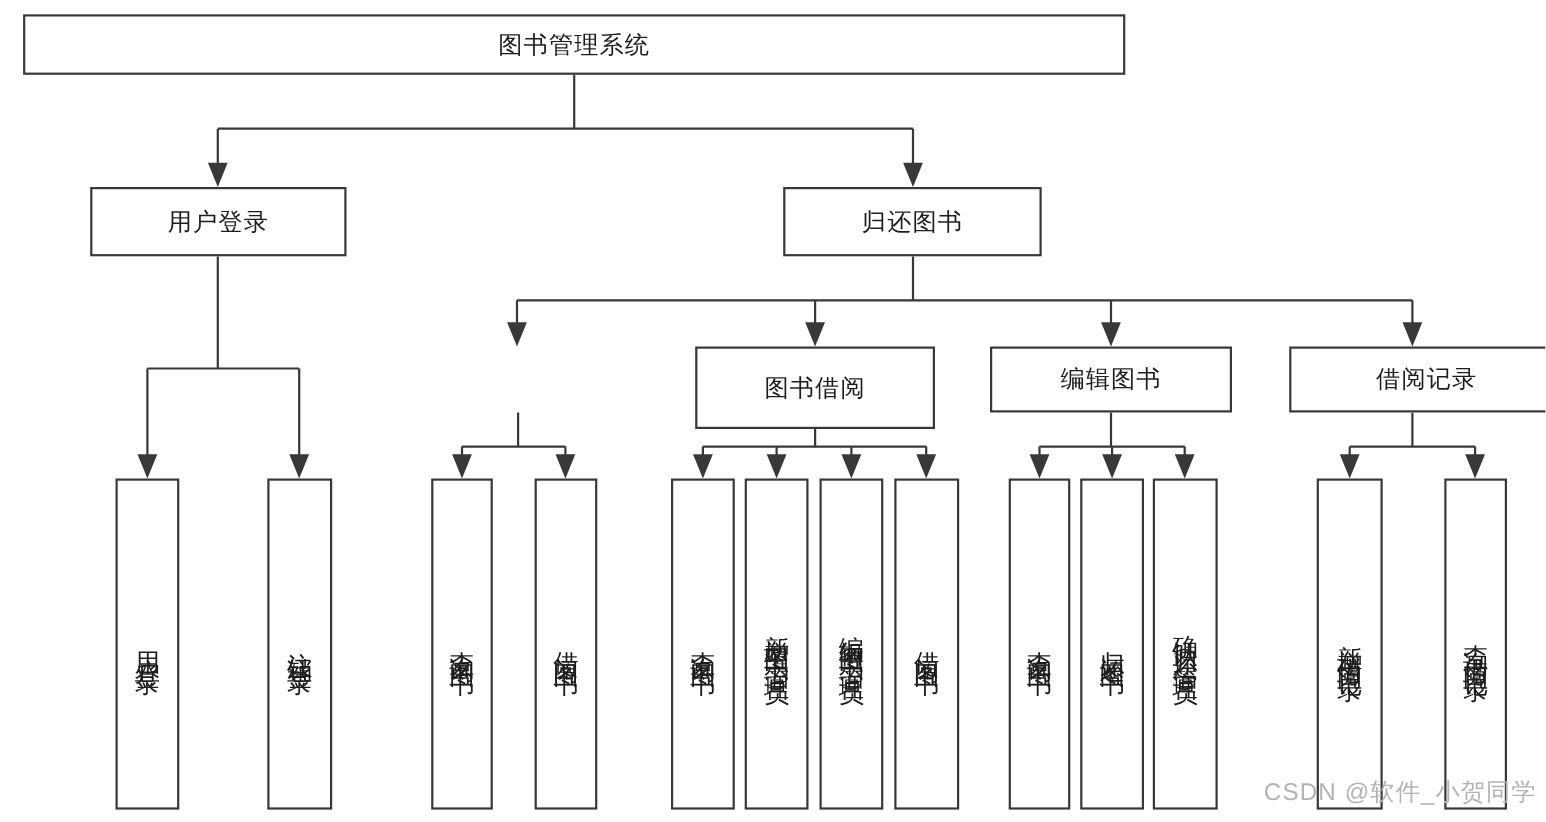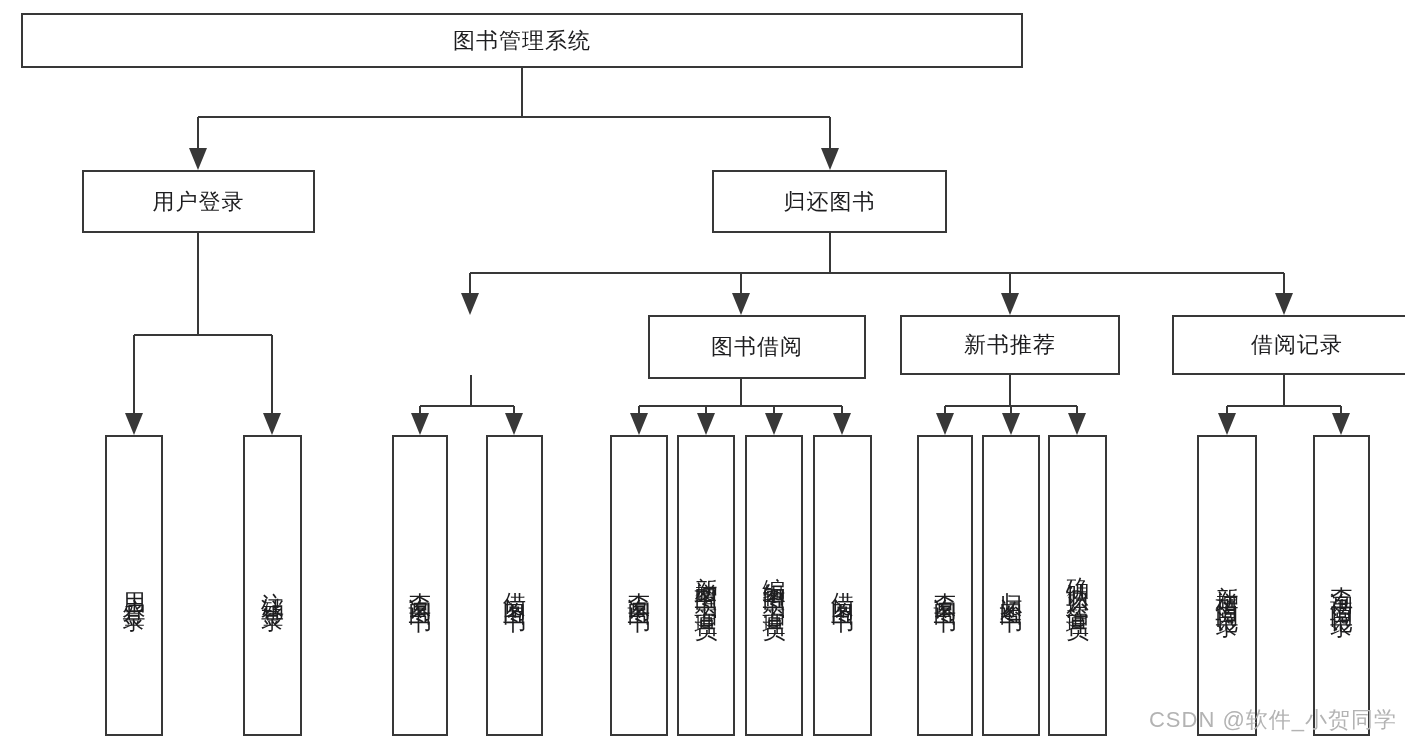--- a/index.html
+++ b/index.html
@@ -97,25 +97,25 @@
     <span class="hlabel">图书管理系统</span>
   </div>
 
   <div class="node" style="left:82px;top:170px;width:233px;height:63px">
     <span class="hlabel">用户登录</span>
   </div>
   <div class="node" style="left:712px;top:170px;width:235px;height:63px">
     <span class="hlabel">归还图书</span>
   </div>
 
-  <div class="node" style="left:648px;top:315px;width:218px;height:64px">
+  <div class="node" style="left:632px;top:315px;width:218px;height:75px">
     <span class="hlabel">图书借阅</span>
   </div>
   <div class="node" style="left:900px;top:315px;width:220px;height:60px">
-    <span class="hlabel">新书推荐</span>
+    <span class="hlabel">编辑图书</span>
   </div>
   <div class="node" style="left:1172px;top:315px;width:250px;height:60px">
     <span class="hlabel">借阅记录</span>
   </div>
 
   <div class="node" style="left:105px;top:435px;width:58px;height:301px">
     <span class="vtext">用户登录</span>
   </div>
   <div class="node" style="left:243px;top:435px;width:59px;height:301px">
     <span class="vtext">注销登录</span>

